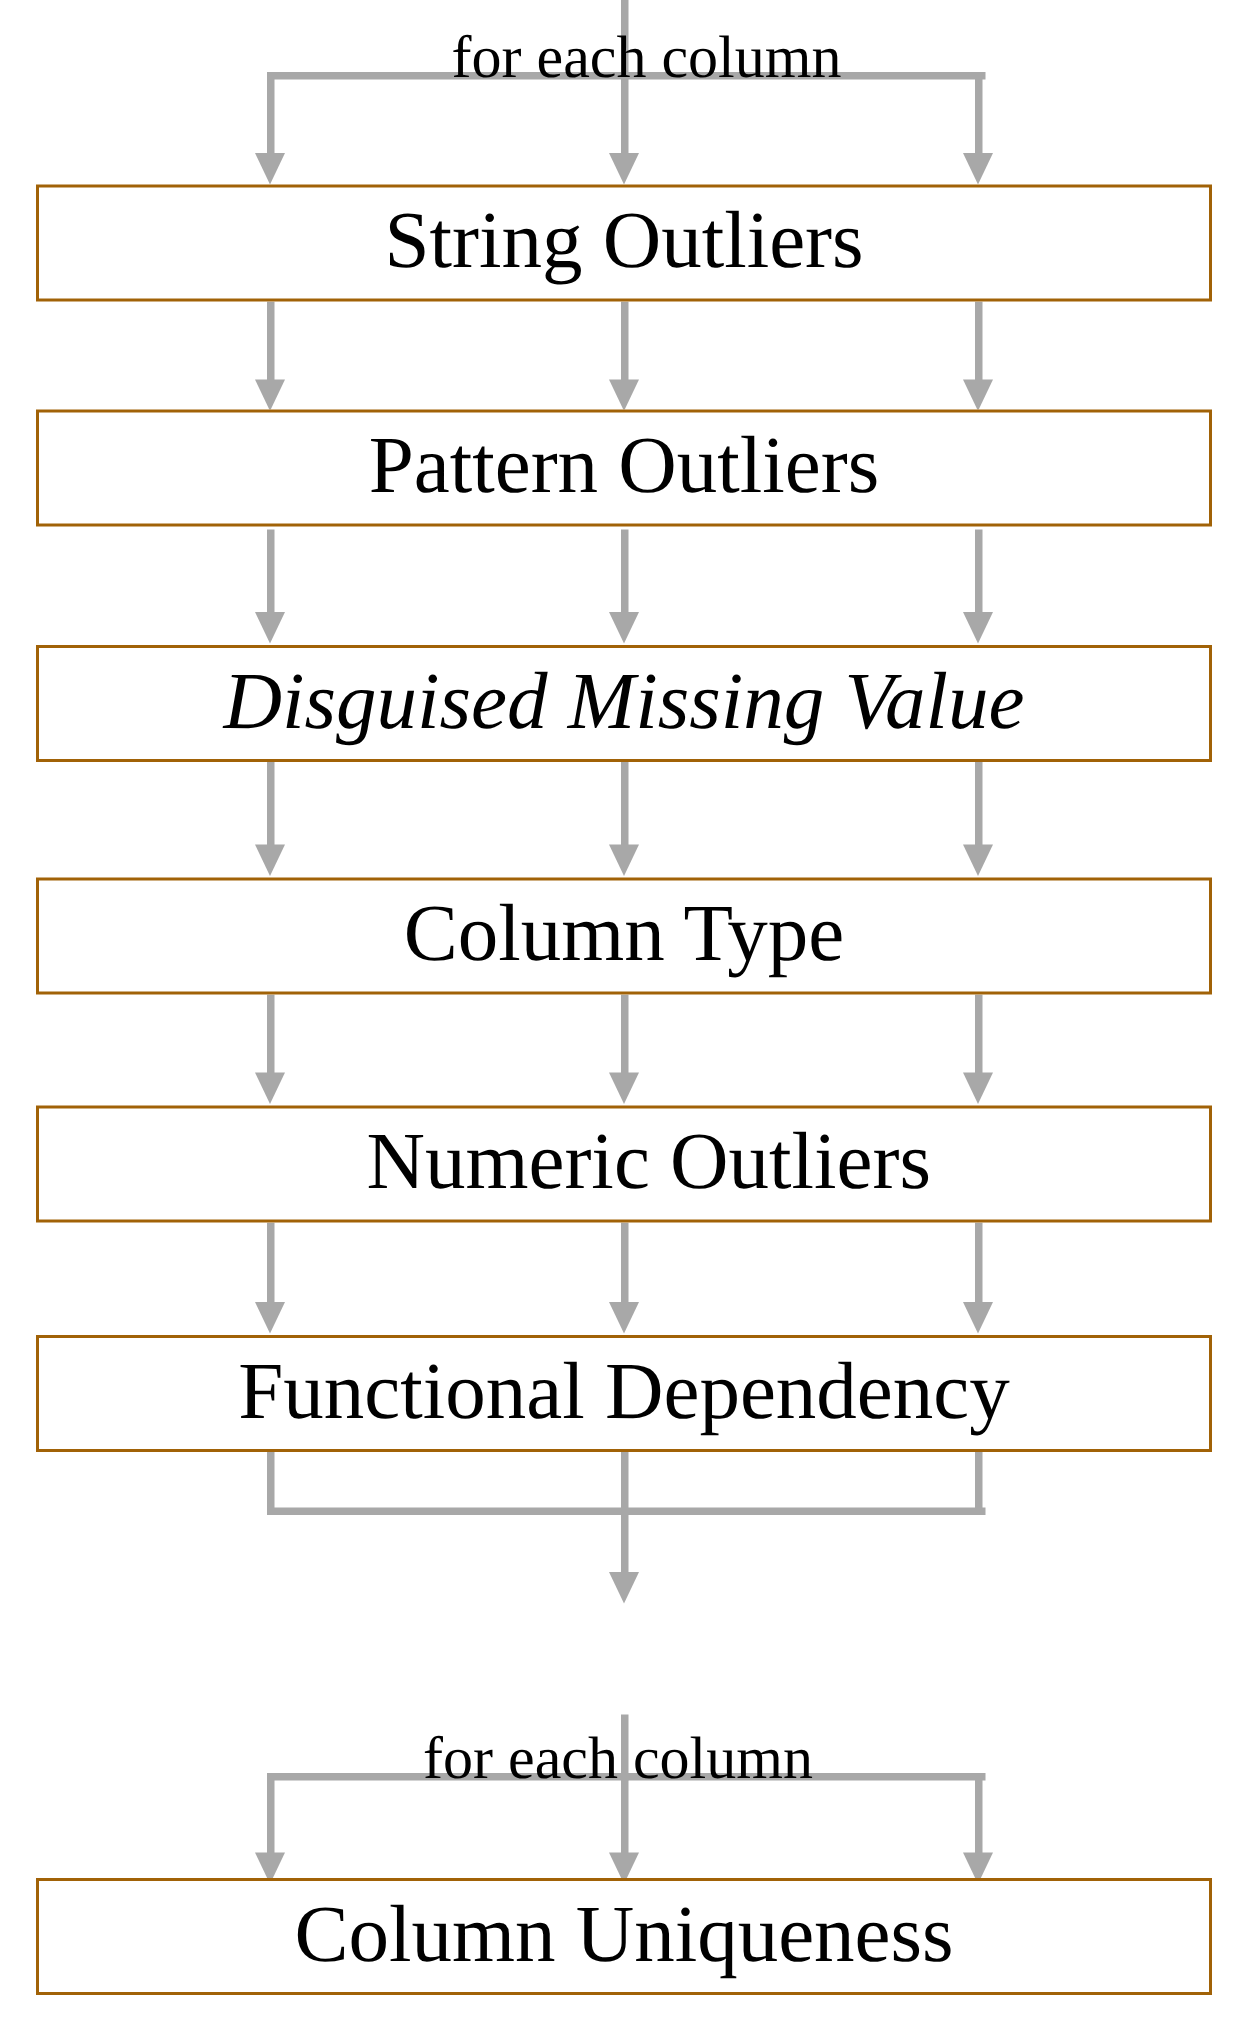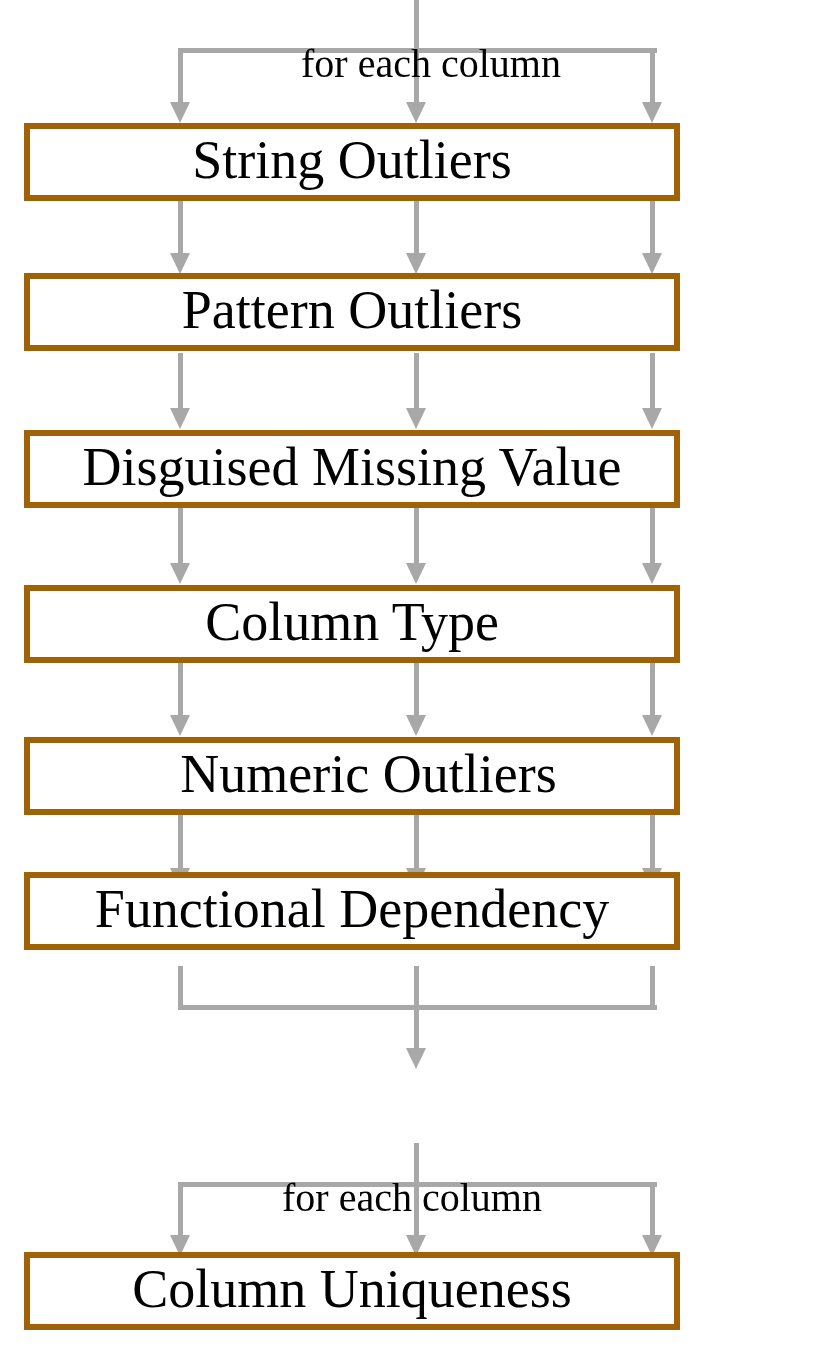--- a/index.html
+++ b/index.html
@@ -14,23 +14,23 @@
     height: 1348px;
     background: #ffffff;
     overflow: hidden;
     font-family: "Liberation Serif", "DejaVu Serif", serif;
   }
 
   
   .node {
     position: absolute;
     left: 24px;
-    width: 656px;
+    width: 784px;
     box-sizing: border-box;
-    border: 6px solid #a16207;
+    border: 2px solid #a16207;
     background: #ffffff;
     display: flex;
     align-items: center;
     justify-content: center;
     z-index: 5;
   }
   .node-label {
     font-family: "Liberation Serif", "DejaVu Serif", serif;
     font-size: 54px;
     line-height: 1;
@@ -66,21 +66,20 @@
   
   .edge-label {
     position: absolute;
     font-family: "Liberation Serif", "DejaVu Serif", serif;
     font-size: 40px;
     line-height: 1;
     color: #000000;
     white-space: nowrap;
     text-align: center;
     z-index: 4;
-    margin-top: 26px;
   }
 </style>
 </head>
 <body>
 
 <div id="diagram">
 
   <div class="vline" style="left:414px; top:0px; height:50px;"></div>
 
   <div class="hline" style="left:180px; top:48px; width:477px;"></div>
@@ -111,21 +110,21 @@
     <span class="node-label">Pattern Outliers</span>
   </div>
 
   <div class="vline" style="left:178px; top:353px; height:56px;"></div>
   <div class="arrowhead" style="left:170px; top:408px;"></div>
   <div class="vline" style="left:414px; top:353px; height:56px;"></div>
   <div class="arrowhead" style="left:406px; top:408px;"></div>
   <div class="vline" style="left:650px; top:353px; height:56px;"></div>
   <div class="arrowhead" style="left:642px; top:408px;"></div>
 
-  <div class="node" style="top:430px; height:78px;">
+  <div class="node" style="top:430px; height:78px;font-style:italic;">
     <span class="node-label">Disguised Missing Value</span>
   </div>
 
   <div class="vline" style="left:178px; top:508px; height:56px;"></div>
   <div class="arrowhead" style="left:170px; top:563px;"></div>
   <div class="vline" style="left:414px; top:508px; height:56px;"></div>
   <div class="arrowhead" style="left:406px; top:563px;"></div>
   <div class="vline" style="left:650px; top:508px; height:56px;"></div>
   <div class="arrowhead" style="left:642px; top:563px;"></div>
 
@@ -144,21 +143,21 @@
     <span class="node-label">Numeric Outliers</span>
   </div>
 
   <div class="vline" style="left:178px; top:815px; height:54px;"></div>
   <div class="arrowhead" style="left:170px; top:868px;"></div>
   <div class="vline" style="left:414px; top:815px; height:54px;"></div>
   <div class="arrowhead" style="left:406px; top:868px;"></div>
   <div class="vline" style="left:650px; top:815px; height:54px;"></div>
   <div class="arrowhead" style="left:642px; top:868px;"></div>
 
-  <div class="node" style="top:872px; height:78px;">
+  <div class="node" style="top:890px; height:78px;">
     <span class="node-label">Functional Dependency</span>
   </div>
 
   <div class="vline" style="left:178px; top:966px; height:44px;"></div>
   <div class="vline" style="left:650px; top:966px; height:44px;"></div>
   <div class="hline" style="left:180px; top:1005px; width:477px;"></div>
 
   <div class="vline" style="left:414px; top:966px; height:83px;"></div>
   <div class="arrowhead" style="left:406px; top:1048px;"></div>
 

